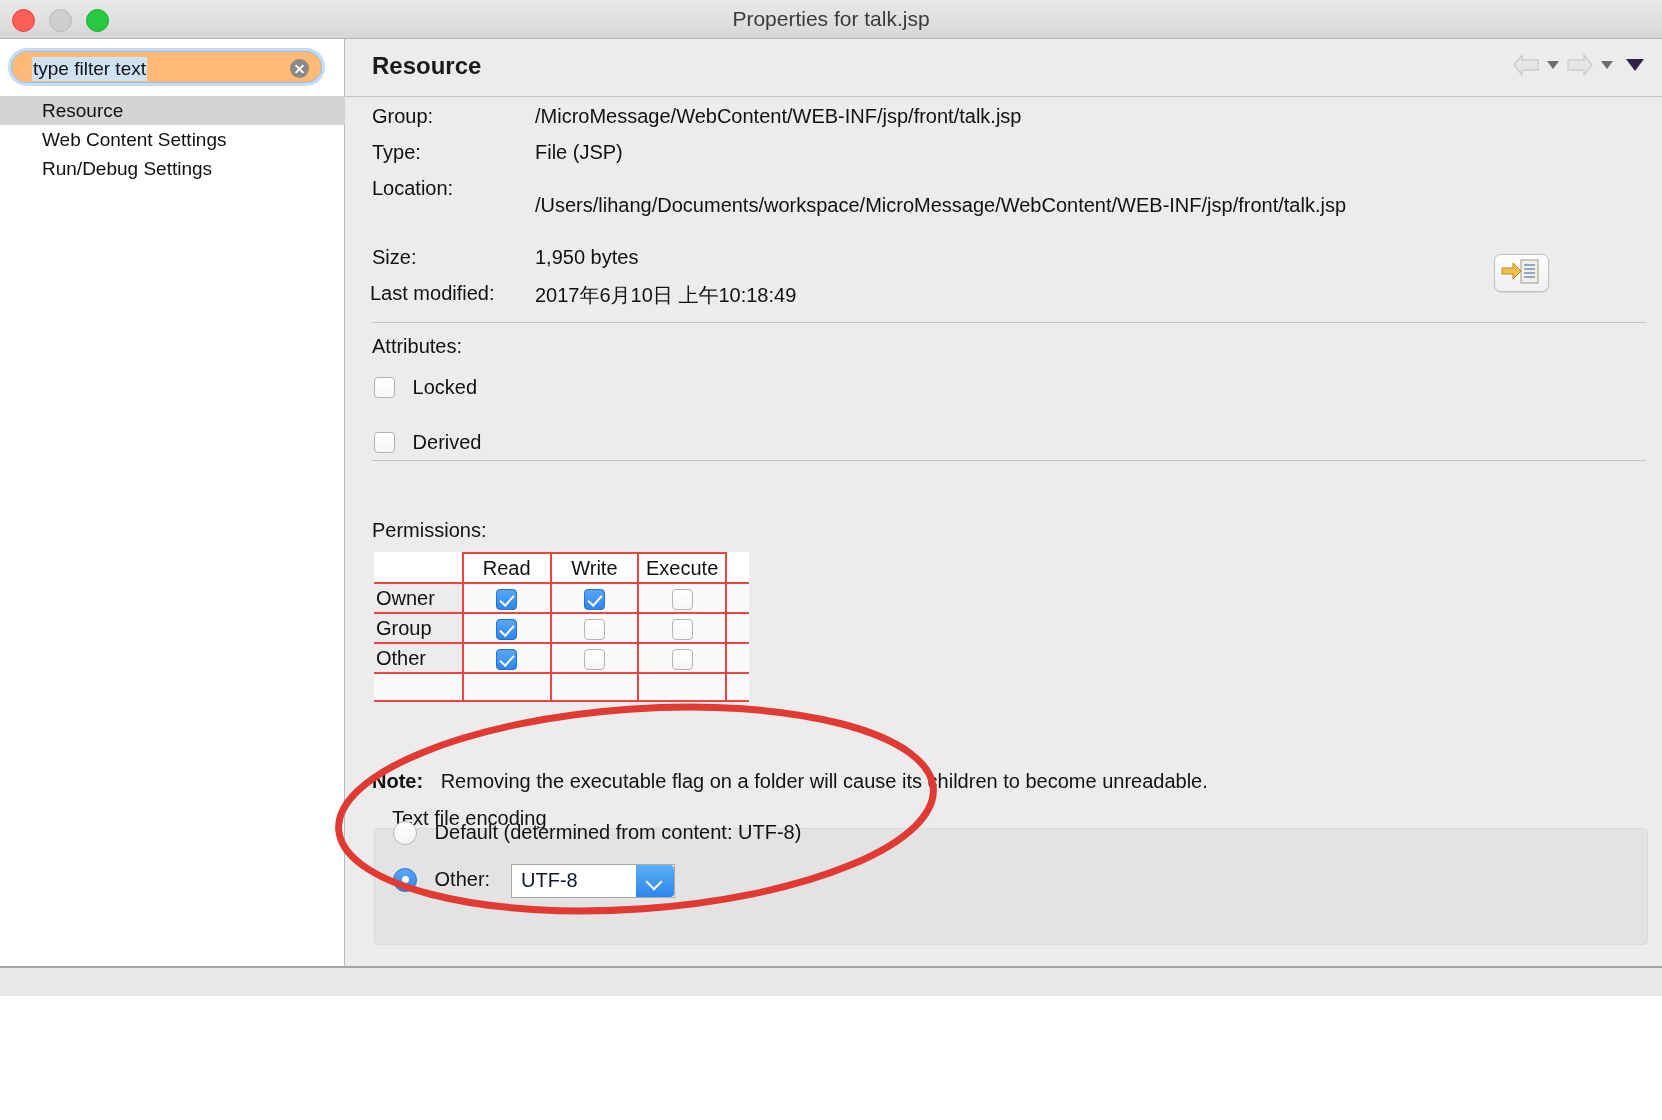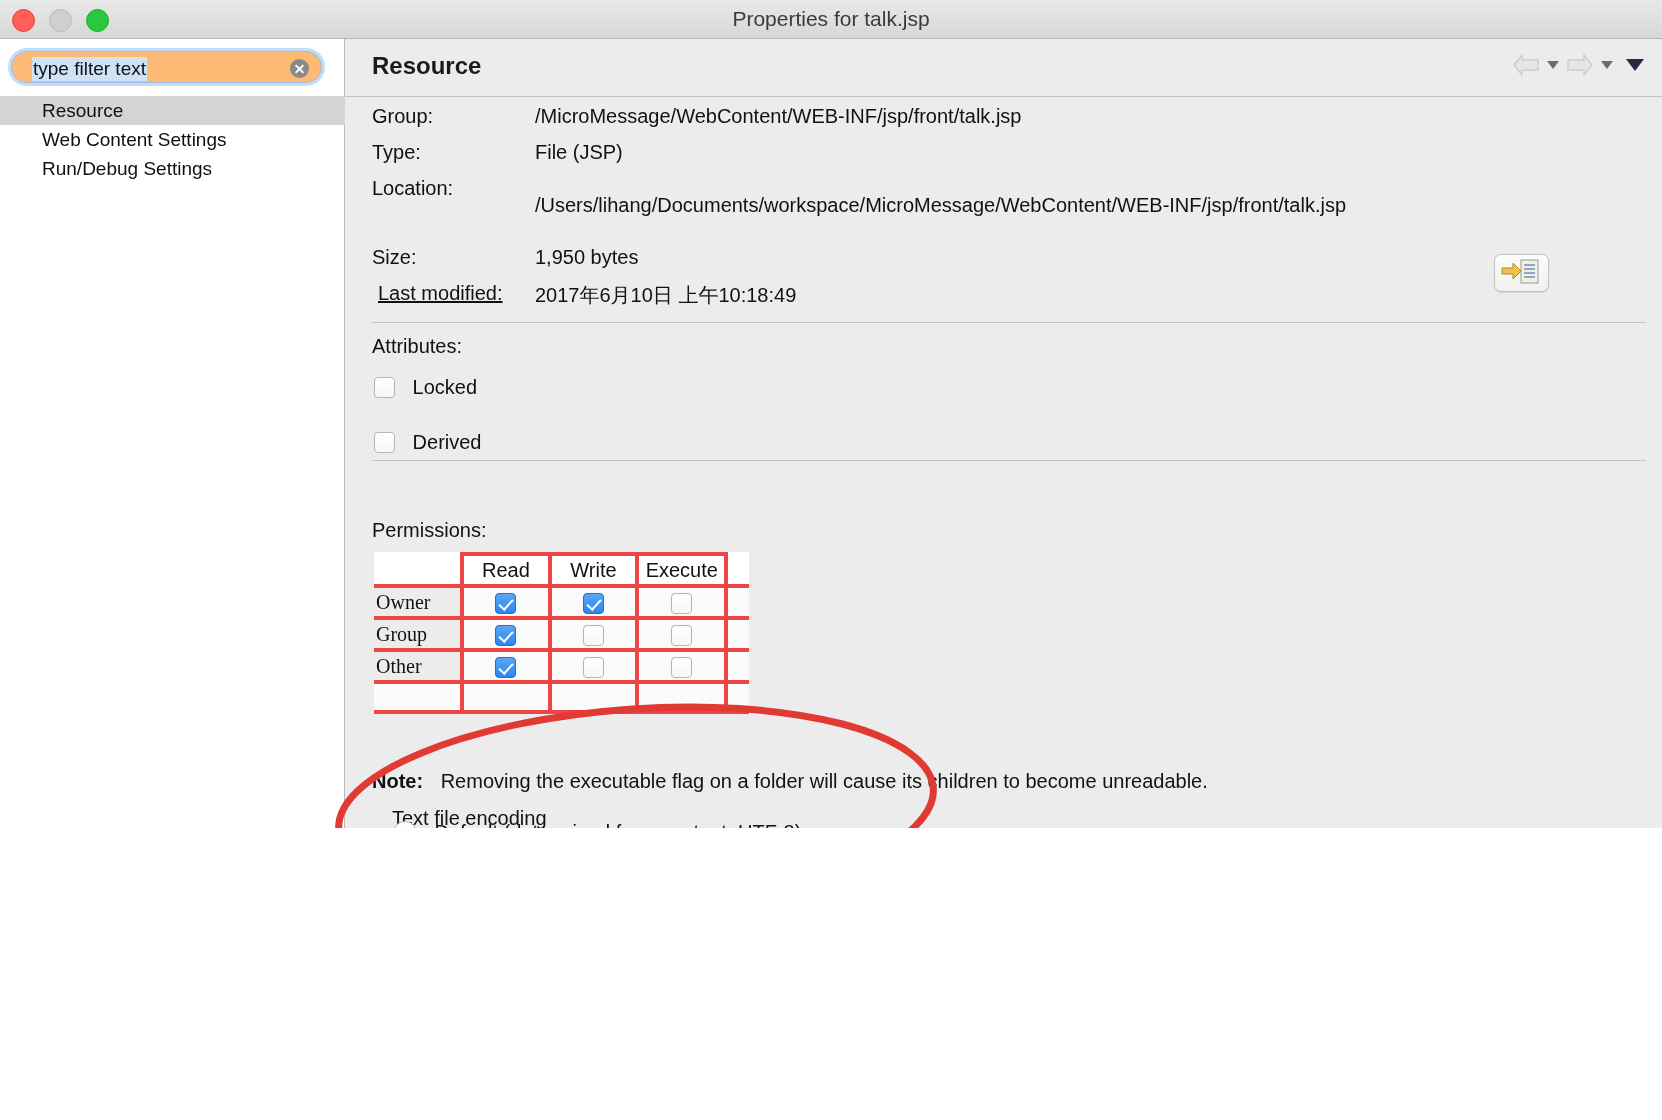--- a/index.html
+++ b/index.html
@@ -6,21 +6,21 @@
     margin: 0;
     padding: 0;
     background: #ffffff;
   }
   body {
     font-family: "Liberation Sans", sans-serif;
   }
   #app {
     position: relative;
     width: 1662px;
-    height: 828px;
+    height: 996px;
     overflow: hidden;
     background: #ececec;
   }
 
   
   .titlebar {
     position: absolute;
     left: 0; top: 0;
     width: 1662px; height: 38px;
     background: linear-gradient(to bottom, #e9e9e9 0%, #d7d7d7 100%);
@@ -208,34 +208,33 @@
   
   .perm-table {
     position: absolute;
     left: 29px; top: 455px;
     width: 375px;
     border-collapse: collapse;
     background: #ffffff;
     font-size: 20px;
   }
   .perm-table td, .perm-table th {
-    border: 4px solid #ef4444;
+    border: 2px solid #ef4444;
     height: 28px;
     text-align: center;
     font-weight: normal;
     padding: 0;
   }
   .perm-table th.rowhead-blank { width: 88px; background: #fff; border-left:none; border-top:none;}
   .perm-table td.rowhead {
     text-align: left;
     padding-left: 2px;
     background: #ececec;
     border-left: none;
     color: #111;
-    font-family: Liberation Serif, serif;
   }
   .perm-table th { background: #ffffff; color: #111; }
   .perm-table td.cell { background: #fafafa; width: 86px; }
   .perm-table tr.empty td { height: 26px; background:#fafafa; }
 
   .note {
     position: absolute;
     left: 27px; top: 673px;
     font-size: 20px;
     color: #111;
@@ -416,21 +415,21 @@
           <rect x="24" y="10" width="11" height="2" fill="#8fa8c8"></rect>
           <rect x="24" y="14" width="11" height="2" fill="#8fa8c8"></rect>
           <rect x="24" y="18" width="11" height="2" fill="#8fa8c8"></rect>
           <polygon points="2,10 13,10 13,5 21,13 13,21 13,16 2,16" fill="#f4c04a" stroke="#b5882a" stroke-width="1"></polygon>
         </svg>
       </div>
 
       <div class="lbl" style="left:27px; top:149px;">Size:</div>
       <div class="val" style="left:190px; top:149px;">1,950  bytes</div>
 
-      <div class="lbl" style="left:33px; top:185px;text-decoration:underline;">Last modified:</div>
+      <div class="lbl" style="left:25px; top:185px;">Last modified:</div>
       <div class="val" style="left:190px; top:185px;">2017年6月10日 上午10:18:49</div>
 
       <div class="divider" style="left:27px; top:225px; width:1274px;"></div>
 
       <div class="lbl" style="left:27px; top:238px;">Attributes:</div>
 
       <div class="attr-row" style="left:29px; top:278px;">
         <span class="cb"></span>
         <span>Locked</span>
       </div>

